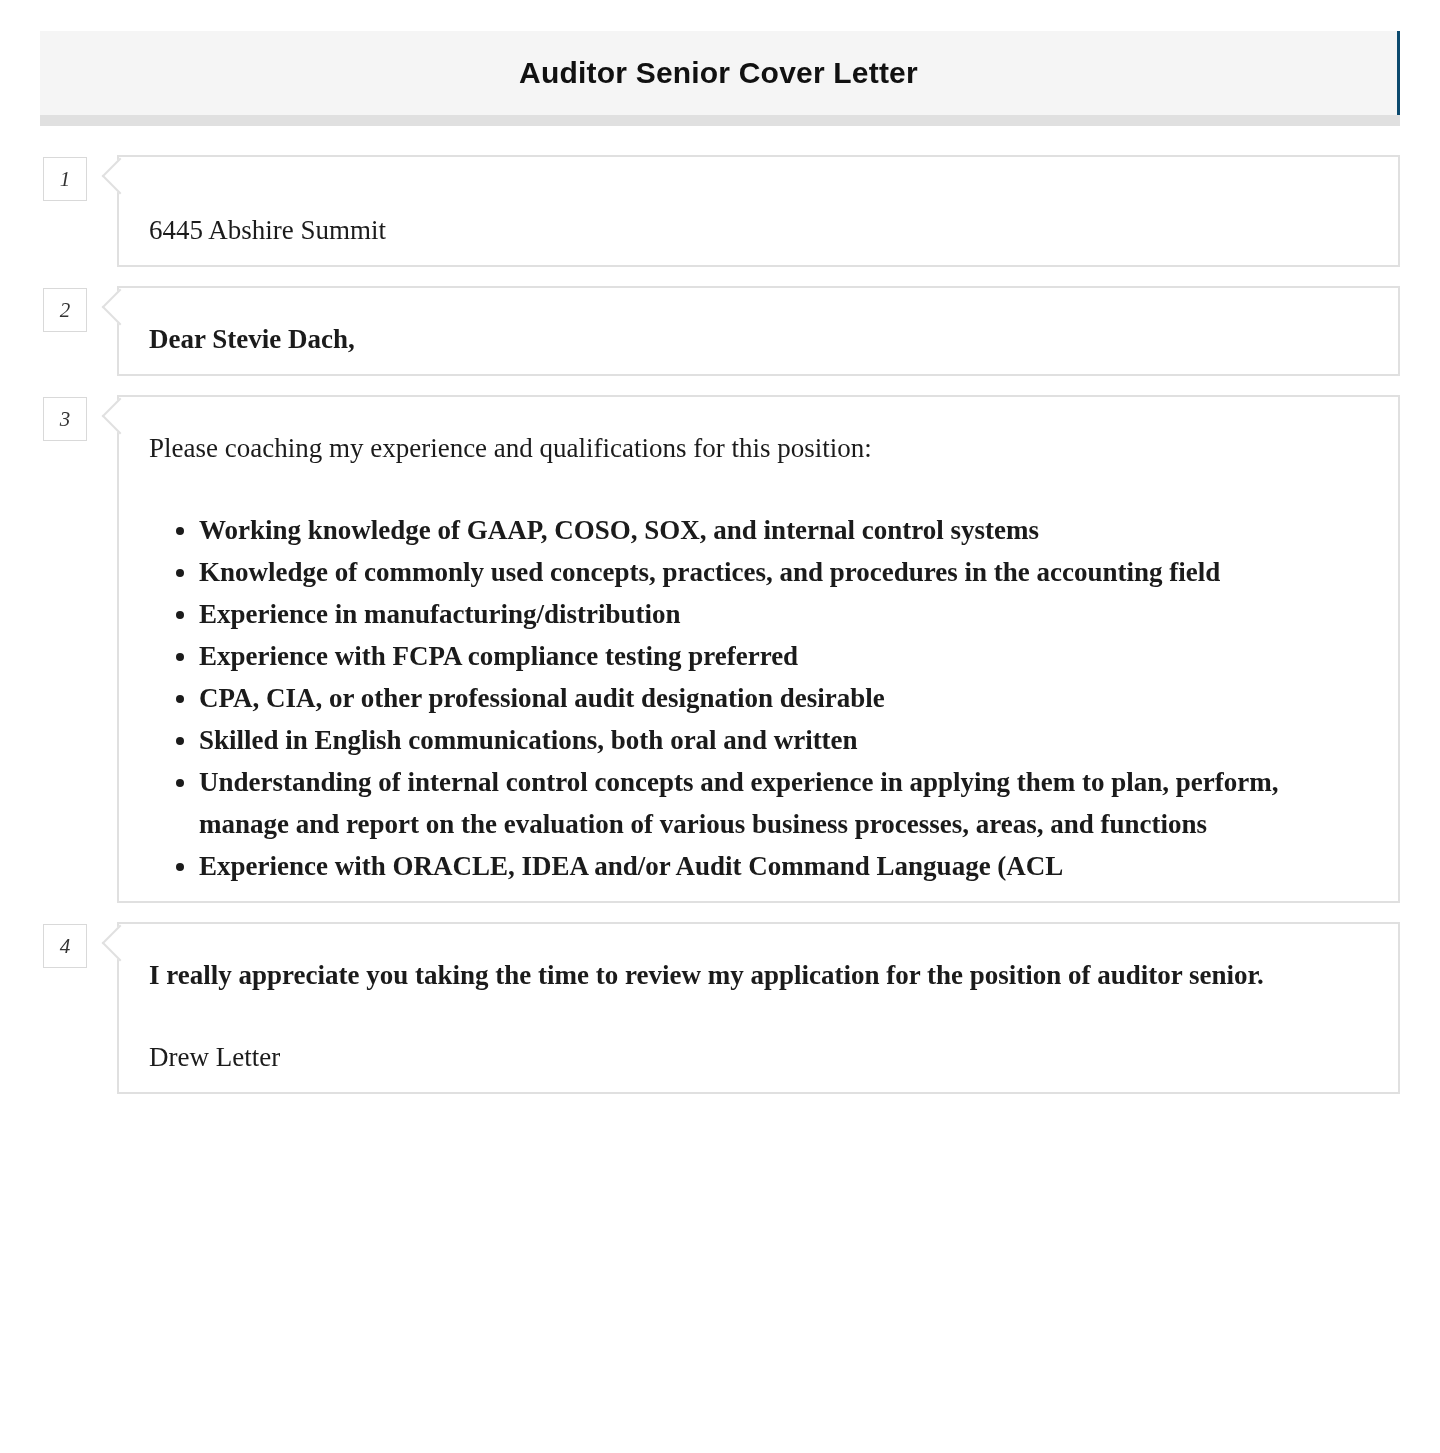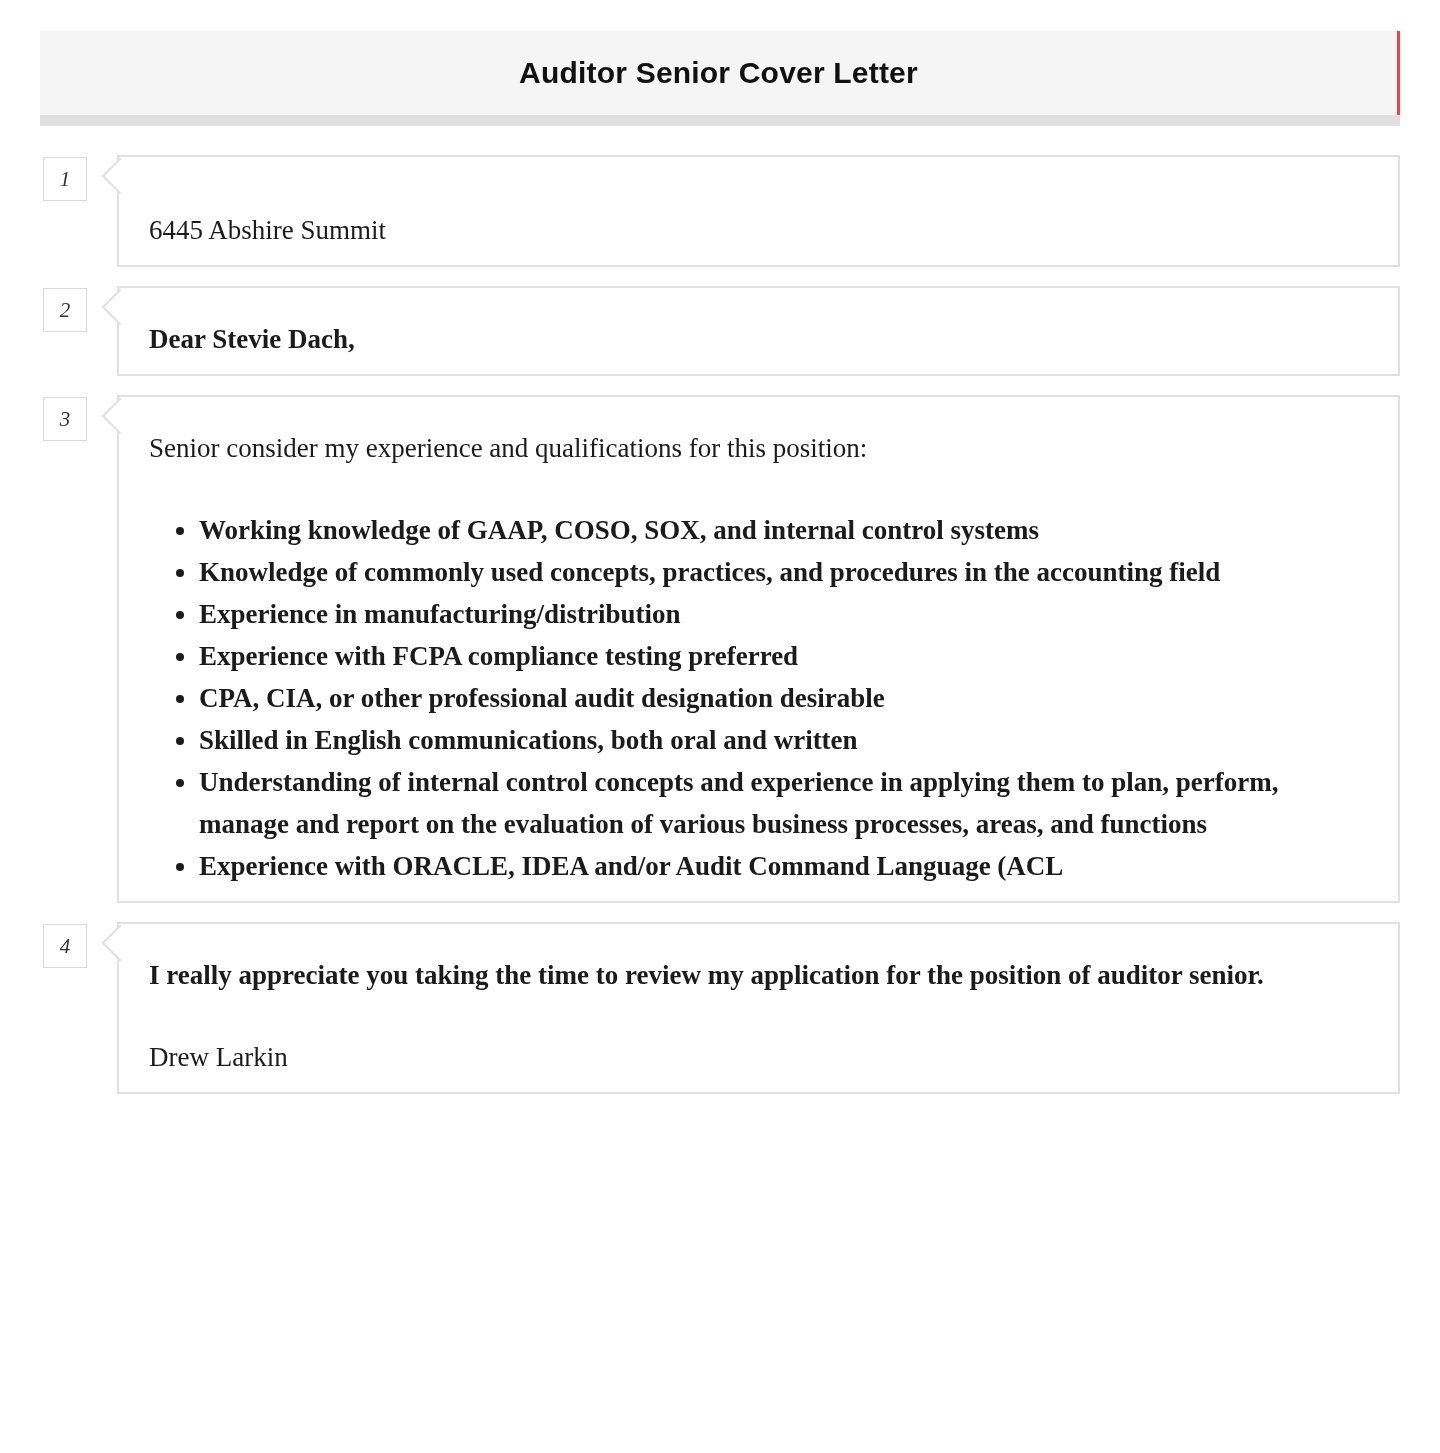--- a/index.html
+++ b/index.html
@@ -12,21 +12,21 @@
   body {
     width: 1440px;
     min-height: 1453px;
     font-family: "Liberation Serif", serif;
     color: #1b1b1b;
   }
   .page-header {
     margin: 31px 40px 0 40px;
     height: 84px;
     background: #f5f5f5;
-    border-right: 3px solid #ef4444;
+    border-right: 3px solid #0c4a6e;
     display: flex;
     align-items: center;
     justify-content: center;
   }
   .page-title {
     font-family: "Liberation Sans", sans-serif;
     font-weight: bold;
     font-size: 30px;
     letter-spacing: 0.2px;
     color: #111111;
@@ -115,33 +115,33 @@
 
   <section class="section">
     <div class="tab">2</div>
     <div class="notch"></div>
     <p class="bold-text">Dear Stevie Dach,</p>
   </section>
 
   <section class="section">
     <div class="tab">3</div>
     <div class="notch"></div>
-    <p>Senior consider my experience and qualifications for this position:</p>
+    <p>Please coaching my experience and qualifications for this position:</p>
     <ul>
       <li>Working knowledge of GAAP, COSO, SOX, and internal control systems</li>
       <li>Knowledge of commonly used concepts, practices, and procedures in the accounting field</li>
       <li>Experience in manufacturing/distribution</li>
       <li>Experience with FCPA compliance testing preferred</li>
       <li>CPA, CIA, or other professional audit designation desirable</li>
       <li>Skilled in English communications, both oral and written</li>
       <li>Understanding of internal control concepts and experience in applying them to plan, perform, manage and report on the evaluation of various business processes, areas, and functions</li>
       <li>Experience with ORACLE, IDEA and/or Audit Command Language (ACL</li>
     </ul>
   </section>
 
   <section class="section">
     <div class="tab">4</div>
     <div class="notch"></div>
     <p class="bold-text">I really appreciate you taking the time to review my application for the position of auditor senior.</p>
-    <p>Drew Larkin</p>
+    <p>Drew Letter</p>
   </section>
 
 </main>
 
 </body></html>

